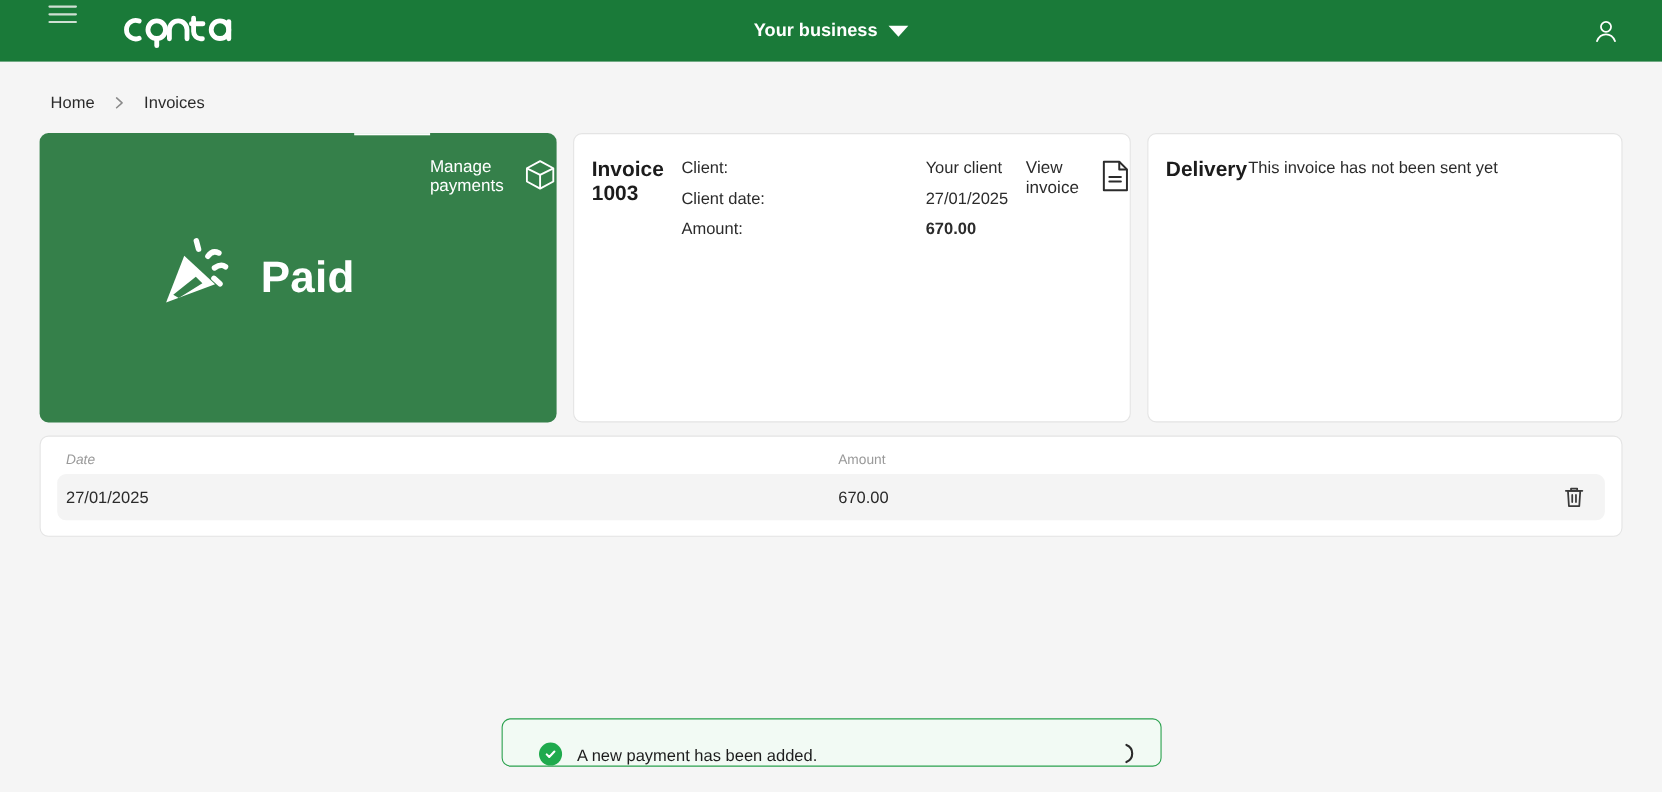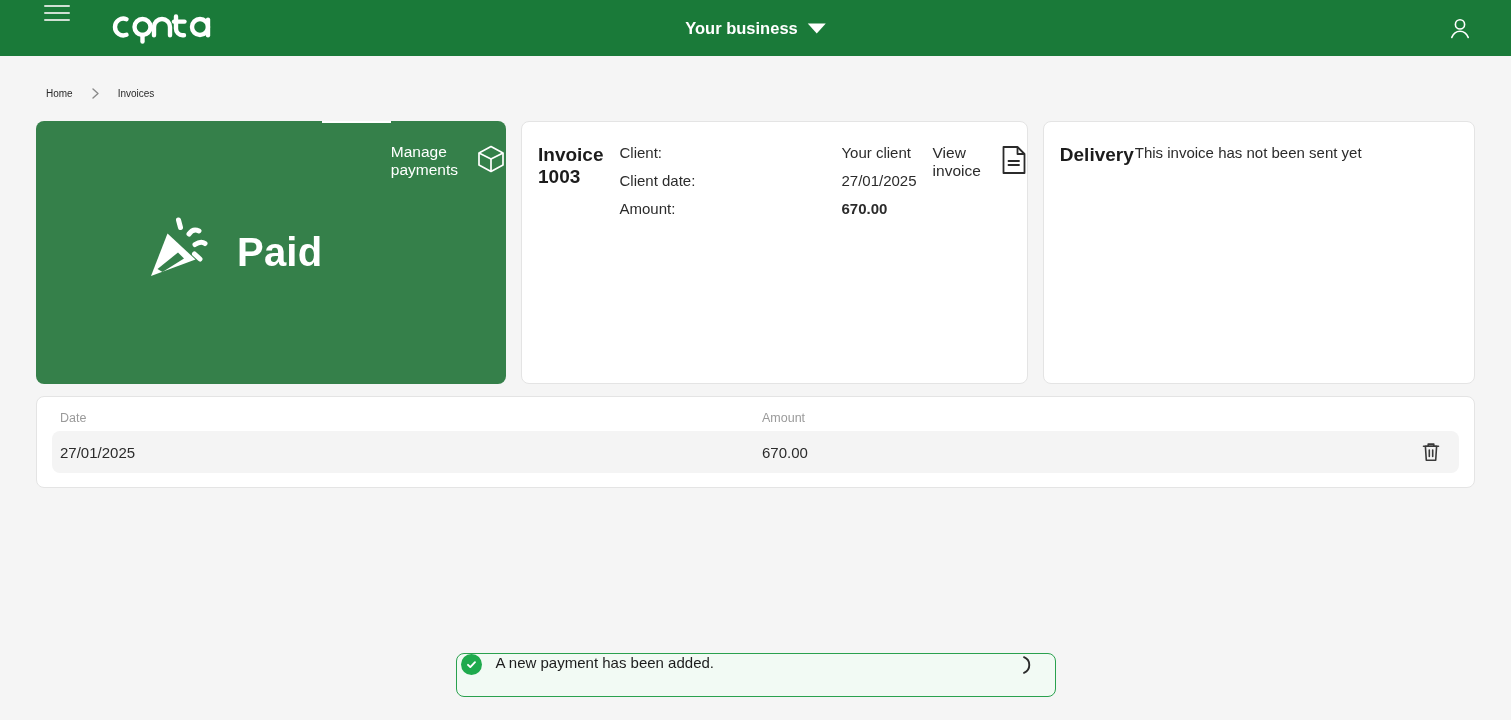--- a/index.html
+++ b/index.html
@@ -80,21 +80,21 @@
     width: 30px; height: 30px;
   }
 
   
   .breadcrumb {
     display: flex;
     align-items: center;
     height: 38px;
     padding-left: 46px;
     margin-top: 18px;
-    font-size: 10px;
+    font-size: 15px;
     gap: 16px;
   }
   .crumb { color: #2b2b2b; cursor: pointer; }
   .crumb.current { cursor: default; text-align: center; }
   .crumb-sep { color: #8a8a8a; display: flex; align-items: center; }
 
   
   .cards {
     display: flex;
     gap: 15px;
@@ -198,21 +198,21 @@
     border: 1px solid #e4e4e4;
     border-radius: 8px;
     padding: 14px 15px 14px 15px;
   }
   .thead {
     display: flex;
     font-size: 12.5px;
     color: #9a9a9a;
     padding: 0 0 6px 8px;
   }
-  .th-date { width: 702px; }
+  .th-date { width: 702px; font-style: italic; }
   .th-amount { flex: 1; }
   .trow {
     display: flex;
     align-items: center;
     background: #f4f4f4;
     border-radius: 8px;
     height: 42px;
     padding: 0 0 0 8px;
     font-size: 15px;
     color: #2b2b2b;
@@ -233,22 +233,22 @@
     position: absolute;
     left: 50%;
     transform: translateX(-50%);
     top: 653px;
     width: 600px;
     height: 44px;
     background: #f2faf4;
     border: 1px solid #2aa14e;
     border-radius: 8px;
     display: flex;
-    align-items: flex-start;
-    padding: 0 16px 0 4px;
+    align-items: flex-end;
+    padding: 0 16px 0 33px;
     gap: 14px;
     font-size: 15px;
     color: #1c1c1c;
   }
   .toast-check {
     width: 21px; height: 21px;
     border-radius: 50%;
     background: #1faa4d;
     display: flex;
     align-items: center;

